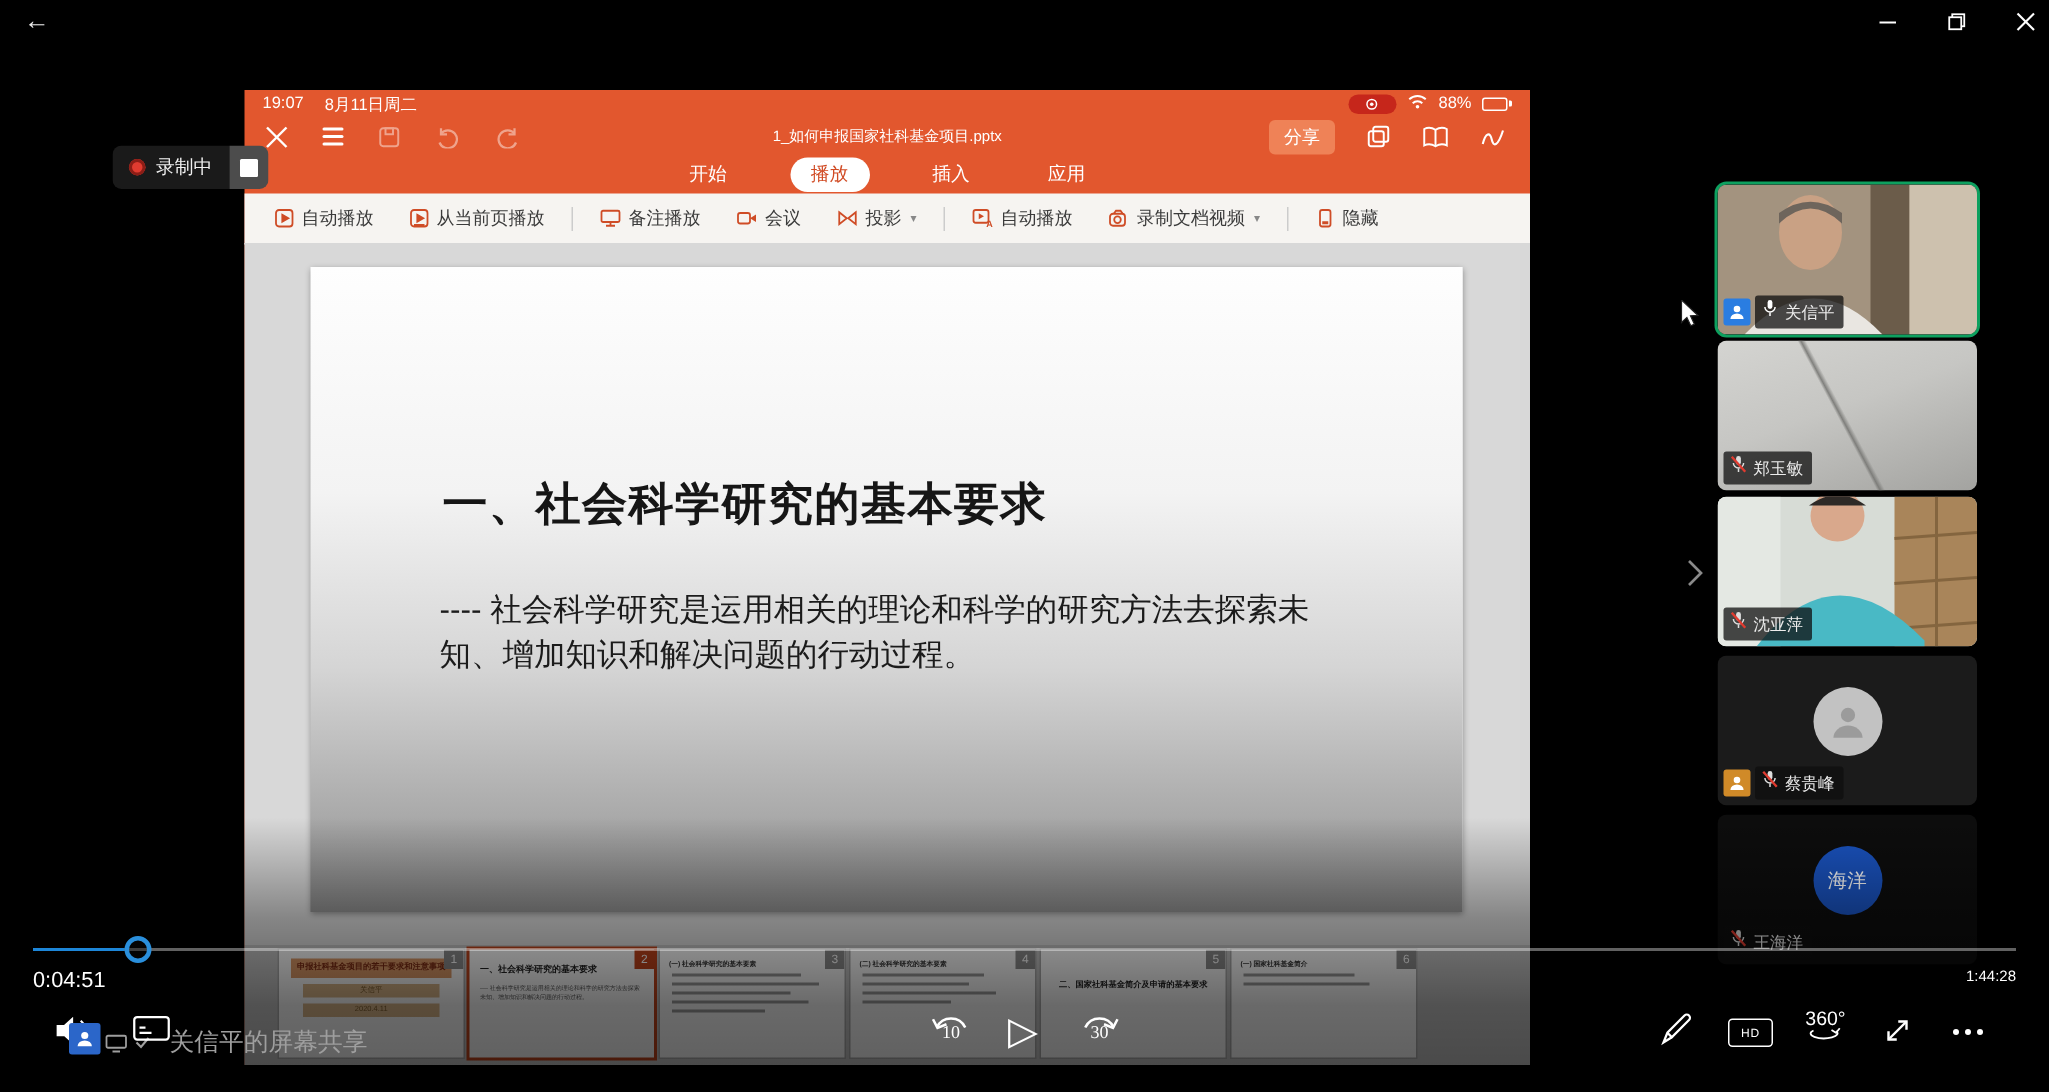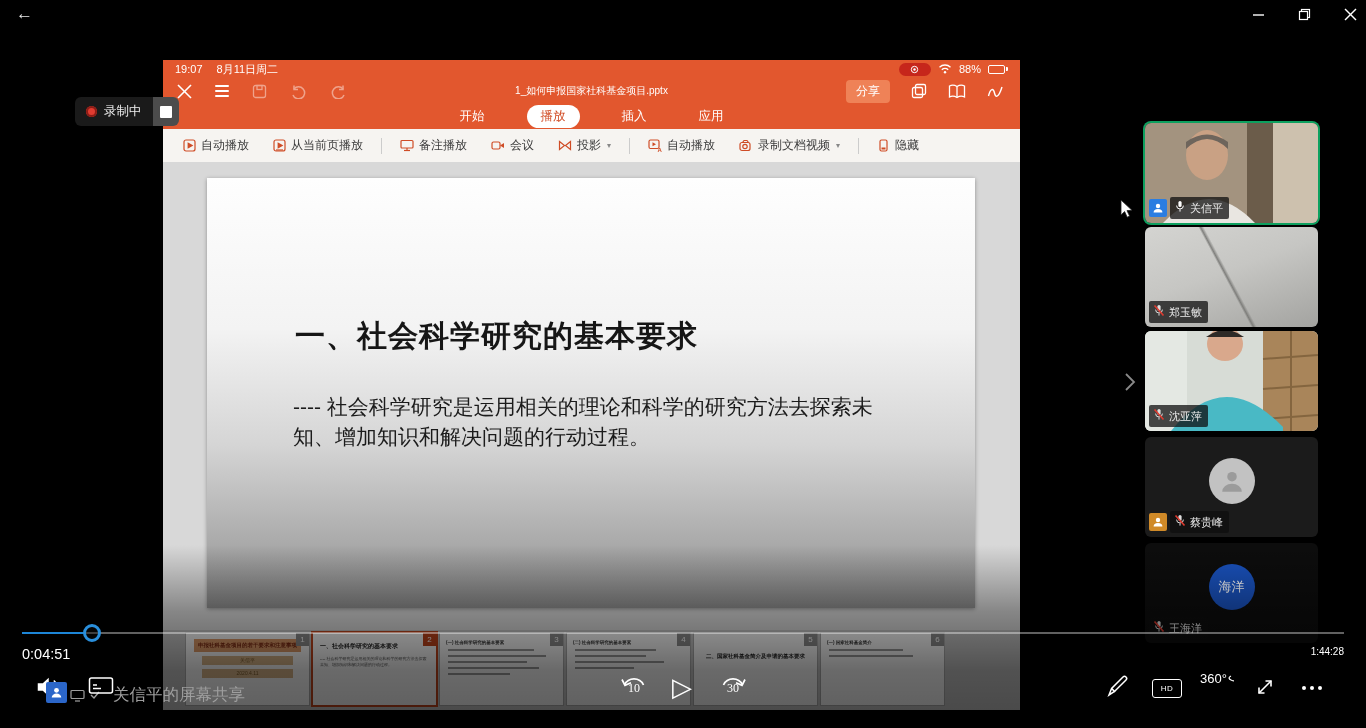--- a/index.html
+++ b/index.html
@@ -108,21 +108,21 @@
   .knob{position:absolute;left:83px;top:624px;width:18px;height:18px;border-radius:50%;
         border:3px solid #2a8fdc;background:rgba(10,10,10,.4);box-sizing:border-box;}
   .t-cur{position:absolute;left:22px;top:646px;font-size:14.5px;color:#fff;}
   .t-tot{position:absolute;right:22px;top:646px;font-size:10px;color:#fff;}
   .pc{position:absolute;color:#fff;display:flex;align-items:center;justify-content:center;}
   .skip{flex-direction:column;width:30px;}
   .skip .num{font-size:12px;color:#fff;margin-top:-7px;font-family:Liberation Serif, serif;}
   .playglyph{font-size:26px;line-height:26px;color:#fff;}
   .hdbox{width:28px;height:17px;border:1.5px solid #fff;border-radius:3px;display:flex;align-items:center;justify-content:center;}
   .hdbox span{font-size:8px;color:#fff;letter-spacing:.5px;}
-  .rot{flex-direction:row;width:34px;}
+  .rot{flex-direction:column;width:34px;}
   .rot .deg{font-size:13px;line-height:13px;}
   .dots{display:flex;gap:4px;}
   .dots i{width:4px;height:4px;border-radius:50%;background:#fff;display:block;}
   .shareblue{position:absolute;left:46px;top:682px;width:21px;height:21px;background:#2b66c9;border-radius:2px;
              display:flex;align-items:center;justify-content:center;z-index:1;}
   .sharerow{position:absolute;left:70px;top:684px;display:flex;align-items:center;gap:5px;color:#9e9e9e;}
   .sharetext{font-size:16.5px;color:#9e9e9e;margin-left:8px;font-family:Liberation Serif, serif;}
   .chev{position:absolute;left:1122px;top:370px;}
   .cursor{position:absolute;left:1120px;top:200px;z-index:90;}
 </style>

